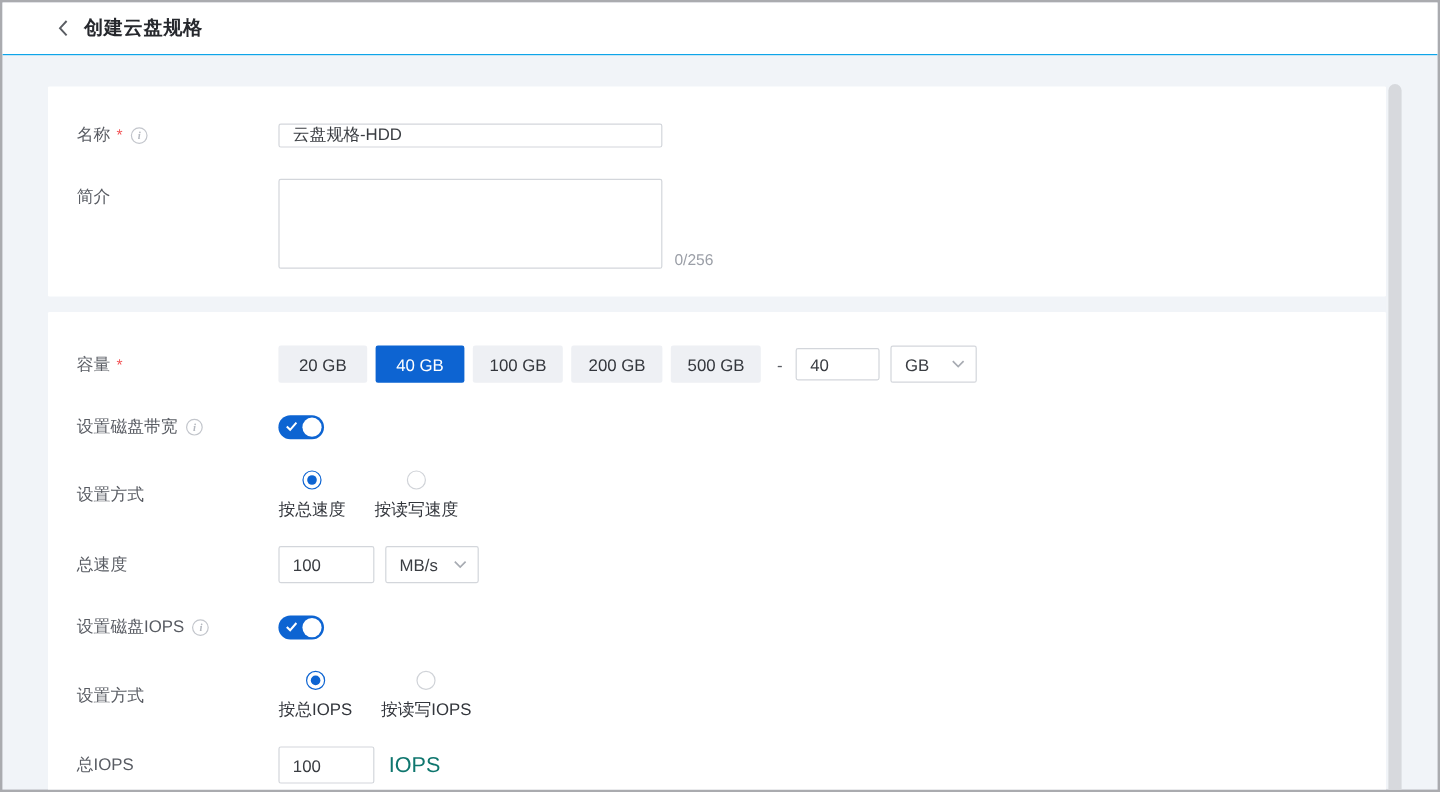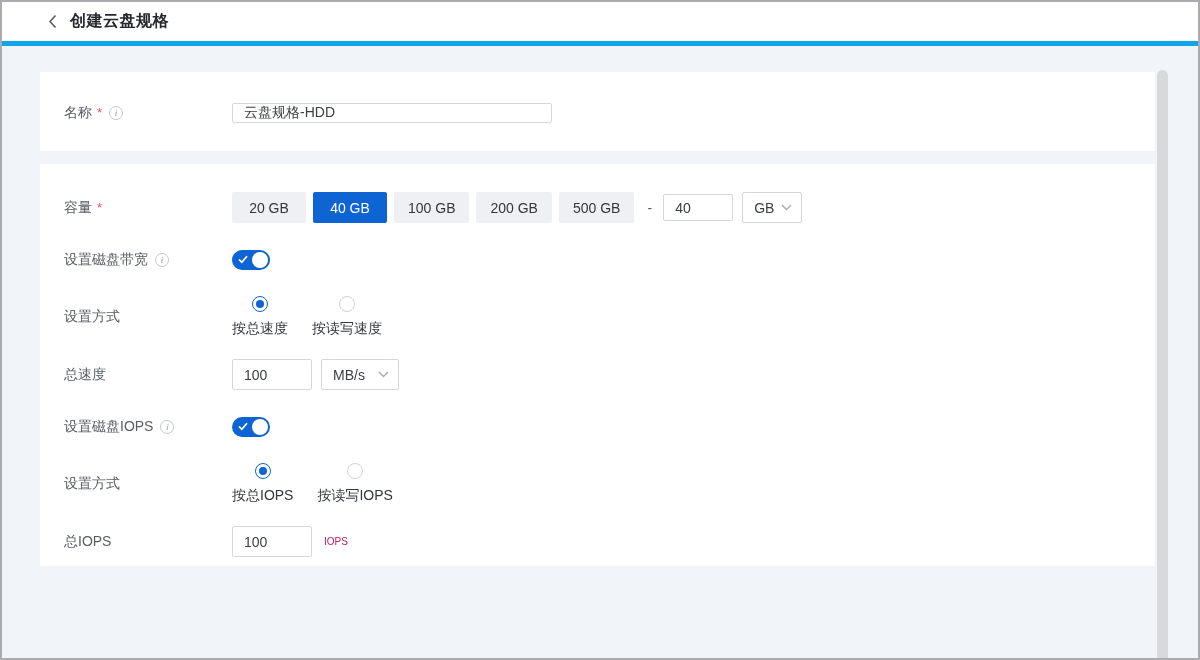--- a/index.html
+++ b/index.html
@@ -4,21 +4,21 @@
 <style>
   * { margin:0; padding:0; box-sizing:border-box; }
   html,body { background:#e9ebee; }
   body { font-family:"Liberation Sans","DejaVu Sans",sans-serif; }
   .frame {
     position:relative; width:1200px; height:660px;
     border:2px solid #aaabaf; background:#f1f4f8; overflow:hidden;
   }
   
   .header {
-    height:44px; background:#ffffff; border-bottom:5px solid #0ea5e9;
+    height:44px; background:#ffffff; border-bottom:1px solid #0ea5e9;
     display:flex; align-items:center; padding-left:46px;
   }
   .back-btn { display:flex; align-items:center; cursor:pointer; margin-right:13px; }
   .back-btn svg { display:block; }
   .page-title { font-size:16px; font-weight:700; color:#26282d; letter-spacing:.5px; }
   
   .content { padding:26px 0 0 38px; }
   .card { background:#ffffff; width:1115px; border-radius:1px; }
   .card-basic { padding:25px 24px 23px 24px; margin-bottom:13px; }
   .card-config { padding:28px 24px 30px 24px; height:402px; }
@@ -62,21 +62,21 @@
   .seg-btn.active { background:#0d64d2; color:#ffffff; }
   .dash-sep { color:#595c63; font-size:14px; margin:0 11px 0 13px; }
   .small-input { width:70px; }
   .num-input { width:80px; }
   
   .select-box {
     height:31px; border:1px solid #d3d6db; border-radius:2px; background:#fff;
     display:flex; align-items:center; justify-content:space-between;
     padding:0 9px 0 11px; font-size:14px; color:#3a3d42; cursor:pointer; margin-left:9px;
   }
-  .sel-gb { width:60px; }
+  .sel-gb { width:72px; }
   .sel-mbs { width:78px; }
   .chev { display:block; margin-left:6px; }
   
   .toggle {
     position:relative; width:38px; height:20px; border-radius:10px;
     background:#0d64d2; cursor:pointer; flex:0 0 38px;
   }
   .toggle .knob {
     position:absolute; top:2px; right:2px; width:16px; height:16px;
     border-radius:50%; background:#ffffff;
@@ -87,21 +87,21 @@
   .radio-item { display:flex; align-items:center; gap:8px; cursor:pointer;flex-direction:column; }
   .radio-dot {
     width:16px; height:16px; border-radius:50%; border:1px solid #d0d3d8; background:#fff;
     display:flex; align-items:center; justify-content:center; flex:0 0 16px;
   }
   .radio-item.checked .radio-dot { border:1px solid #0d64d2; }
   .radio-item.checked .radio-dot::after {
     content:""; width:8px; height:8px; border-radius:50%; background:#0d64d2;
   }
   .radio-label { font-size:14px; color:#33363c; }
-  .unit-text { font-size:10px; color:#be185d; margin-left:12px;text-align:center; }
+  .unit-text { font-size:18px; color:#0f766e; margin-left:12px;text-align:center; }
   
   .scrollbar-thumb {
     position:absolute; top:68px; right:30px; bottom:-6px; width:11px;
     background:#d7d9dd; border-radius:6px;
   }
 </style>
 </head>
 <body>
 
 <div class="frame">
@@ -119,20 +119,29 @@
 
     <div class="card card-basic">
       <div class="form-row">
         <div class="row-label">
           <span>名称</span>
             <span class="req">*</span>
           <span class="info-icon">i</span>
         </div>
         <input class="text-input name-input" type="text" value="云盘规格-HDD" style="">
       </div>
+      <div class="form-row top-align" style="margin-bottom:0;">
+        <div class="row-label">
+          <span>简介</span>
+        </div>
+        <div class="desc-wrap">
+          <textarea class="desc-area" style=""></textarea>
+          <span class="counter">0/256</span>
+        </div>
+      </div>
     </div>
 
     <div class="card card-config">
 
       <div class="form-row">
         <div class="row-label">
           <span>容量</span>
             <span class="req">*</span>
         </div>
         <div class="seg-group">

